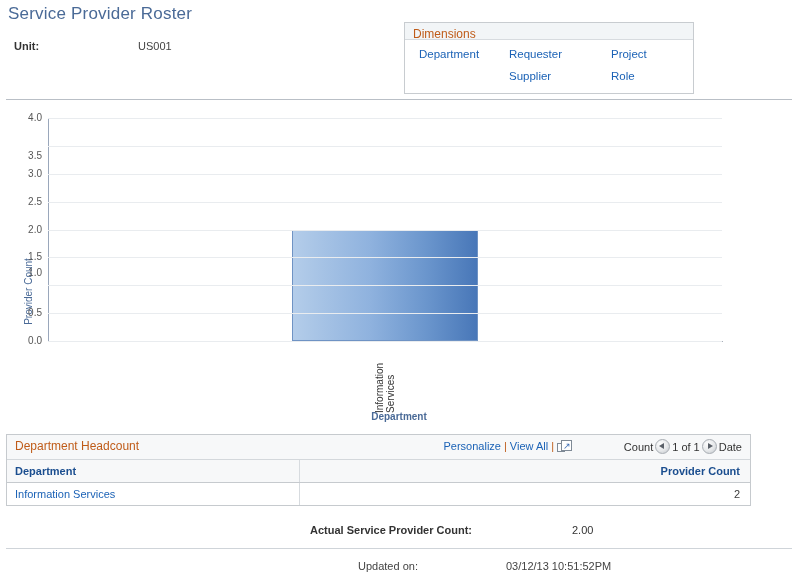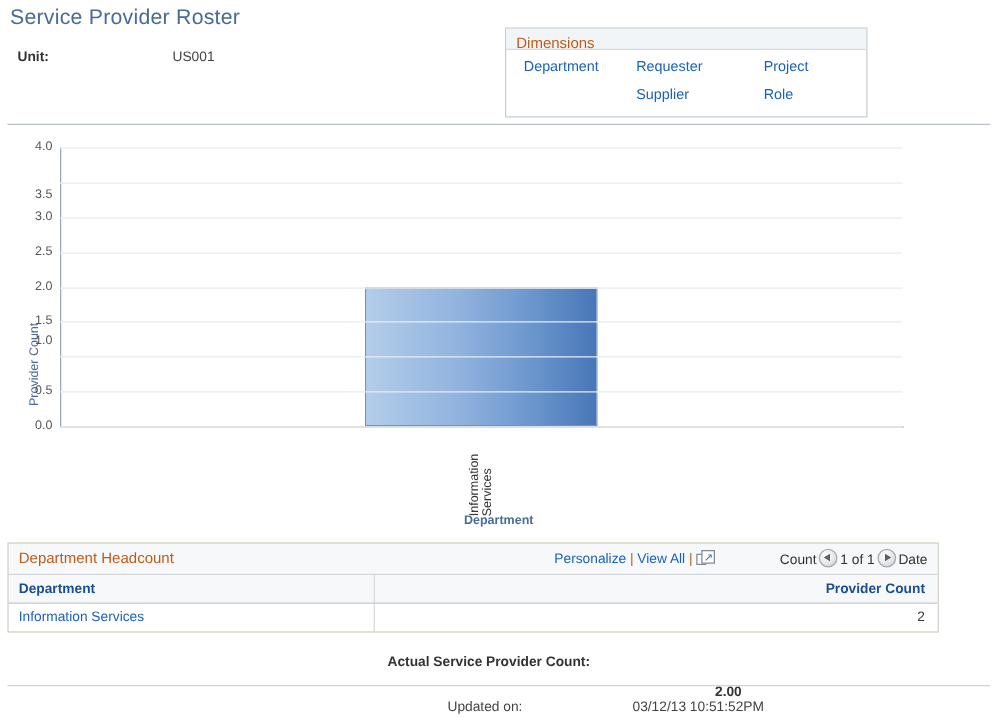--- a/index.html
+++ b/index.html
@@ -374,24 +374,23 @@
     top: 2px;
     font-weight: bold;
     font-size: 11px;
     color: #333;
     white-space: nowrap;
   }
   #totals-value {
     position: absolute;
     left: 572px;
     top: 2px;
-    font-weight: bold;
+    font-weight: normal;
     font-size: 11px;
     color: #333;
-    margin-top: 24px;
   }
   #footer-divider {
     position: absolute;
     left: 6px;
     top: 548px;
     width: 786px;
     height: 0;
     border-top: 1px solid #cfd4d9;
   }
   #updated-row {

